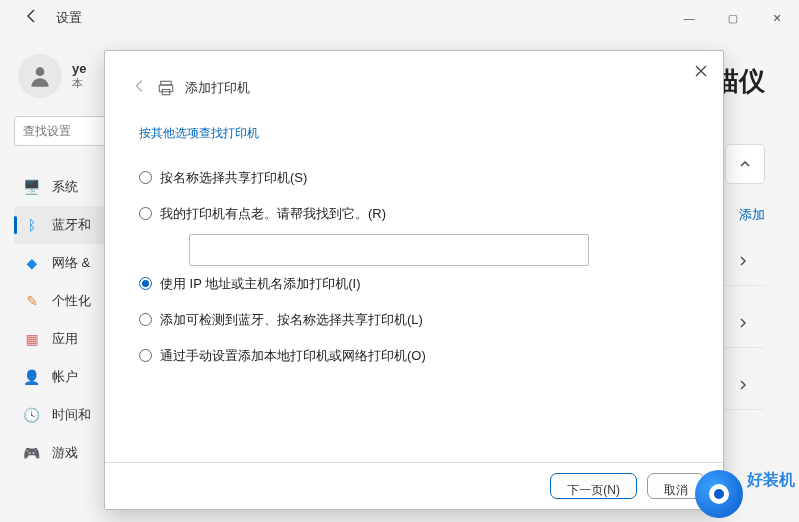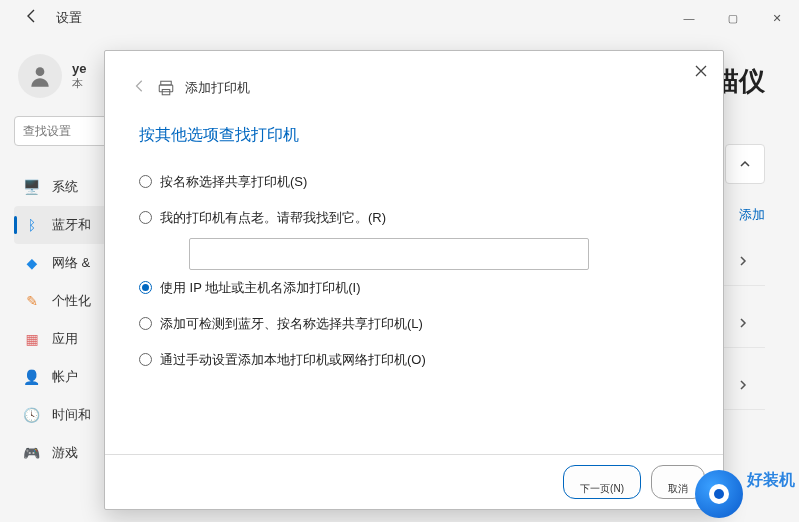--- a/index.html
+++ b/index.html
@@ -39,32 +39,32 @@
   .list-row:first-of-type { margin-top: 80px; }
   
   
   .dialog-backdrop { position: absolute; left: 0; top: 0; right: 0; bottom: 0; pointer-events: none; }
   .dialog { position: absolute; left: 104px; top: 50px; width: 620px; height: 460px; background: #fff; border: 1px solid #bbb; box-shadow: 0 8px 24px rgba(0,0,0,.2); border-radius: 2px; pointer-events: auto; display: flex; flex-direction: column; }
   .dlg-close { position: absolute; right: 8px; top: 6px; width: 28px; height: 28px; display: flex; align-items: center; justify-content: center; color: #444; font-size: 14px; }
   .dlg-header { display: flex; align-items: flex-start; gap: 10px; padding: 28px 28px 0 28px; }
   .dlg-back { color: #999; font-size: 14px; }
   .printer-icon { width: 18px; color: #666; }
   .dlg-header-txt { font-size: 13px; color: #333; }
-  .dlg-sub { color: #0067c0; font-size: 16px; padding: 24px 34px 12px; }
+  .dlg-sub { color: #0067c0; font-size: 12px; padding: 24px 34px 12px; }
   .dlg-body { padding: 6px 34px; flex: 1; overflow: hidden; }
   .opt { display: flex; align-items: flex-start; gap: 8px; padding: 9px 0; font-size: 13px; color: #222; }
   .radio { width: 13px; height: 13px; border: 1px solid #666; border-radius: 50%; margin-top: 2px; flex-shrink: 0; position: relative; }
   .radio.checked { border-color: #0067c0; }
   .radio.checked::after { content: ""; position: absolute; inset: 2px; background: #0067c0; border-radius: 50%; }
   .share-sub { margin-left: 50px; margin-top: 2px; }
   .share-input { width: 400px; height: 32px; border: 1px solid #bbb; border-radius: 2px; padding: 0 6px; font-size: 12px; }
   .browse-btn { width: 78px; height: 30px; border: 1px solid #bbb; background: #fff; border-radius: 2px; font-size: 12px; color: #666; margin-left: 12px; }
   .example { font-size: 12px; color: #444; margin: 8px 0 8px 50px; line-height: 1.6; }
   .dlg-footer { border-top: 1px solid #ddd; padding: 10px 18px; display: flex; justify-content: flex-end; gap: 10px; }
-  .dlg-btn { height: 26px; padding: 16px 16px; border: 1px solid #999; background: #fdfdfd; border-radius: 12px; font-size: 10px; color: #333; }
+  .dlg-btn { height: 26px; padding: 8px 16px; border: 1px solid #999; background: #fdfdfd; border-radius: 7px; font-size: 12px; color: #333; }
   .dlg-btn.primary { border-color: #0067c0; }
   
   
   .wm { position: absolute; right: 4px; bottom: 4px; display: flex; align-items: flex-start; gap: 4px; }
   .wm-circ { width: 48px; height: 48px; border-radius: 50%; background: radial-gradient(circle at 35% 35%, #3aa0ff, #0a5bcc); display:flex; align-items:center; justify-content:center; }
   .wm-inner { width: 20px; height: 20px; border-radius: 50%; background: #fff; display:flex; align-items:center; justify-content:center; }
   .wm-dot { width: 10px; height: 10px; border-radius:50%; background:#0a5bcc; }
   .wm-txt { font-size: 16px; font-weight: 700; color: #2b84e0; text-shadow: 0 0 2px #fff; }
 </style>
 </head>

